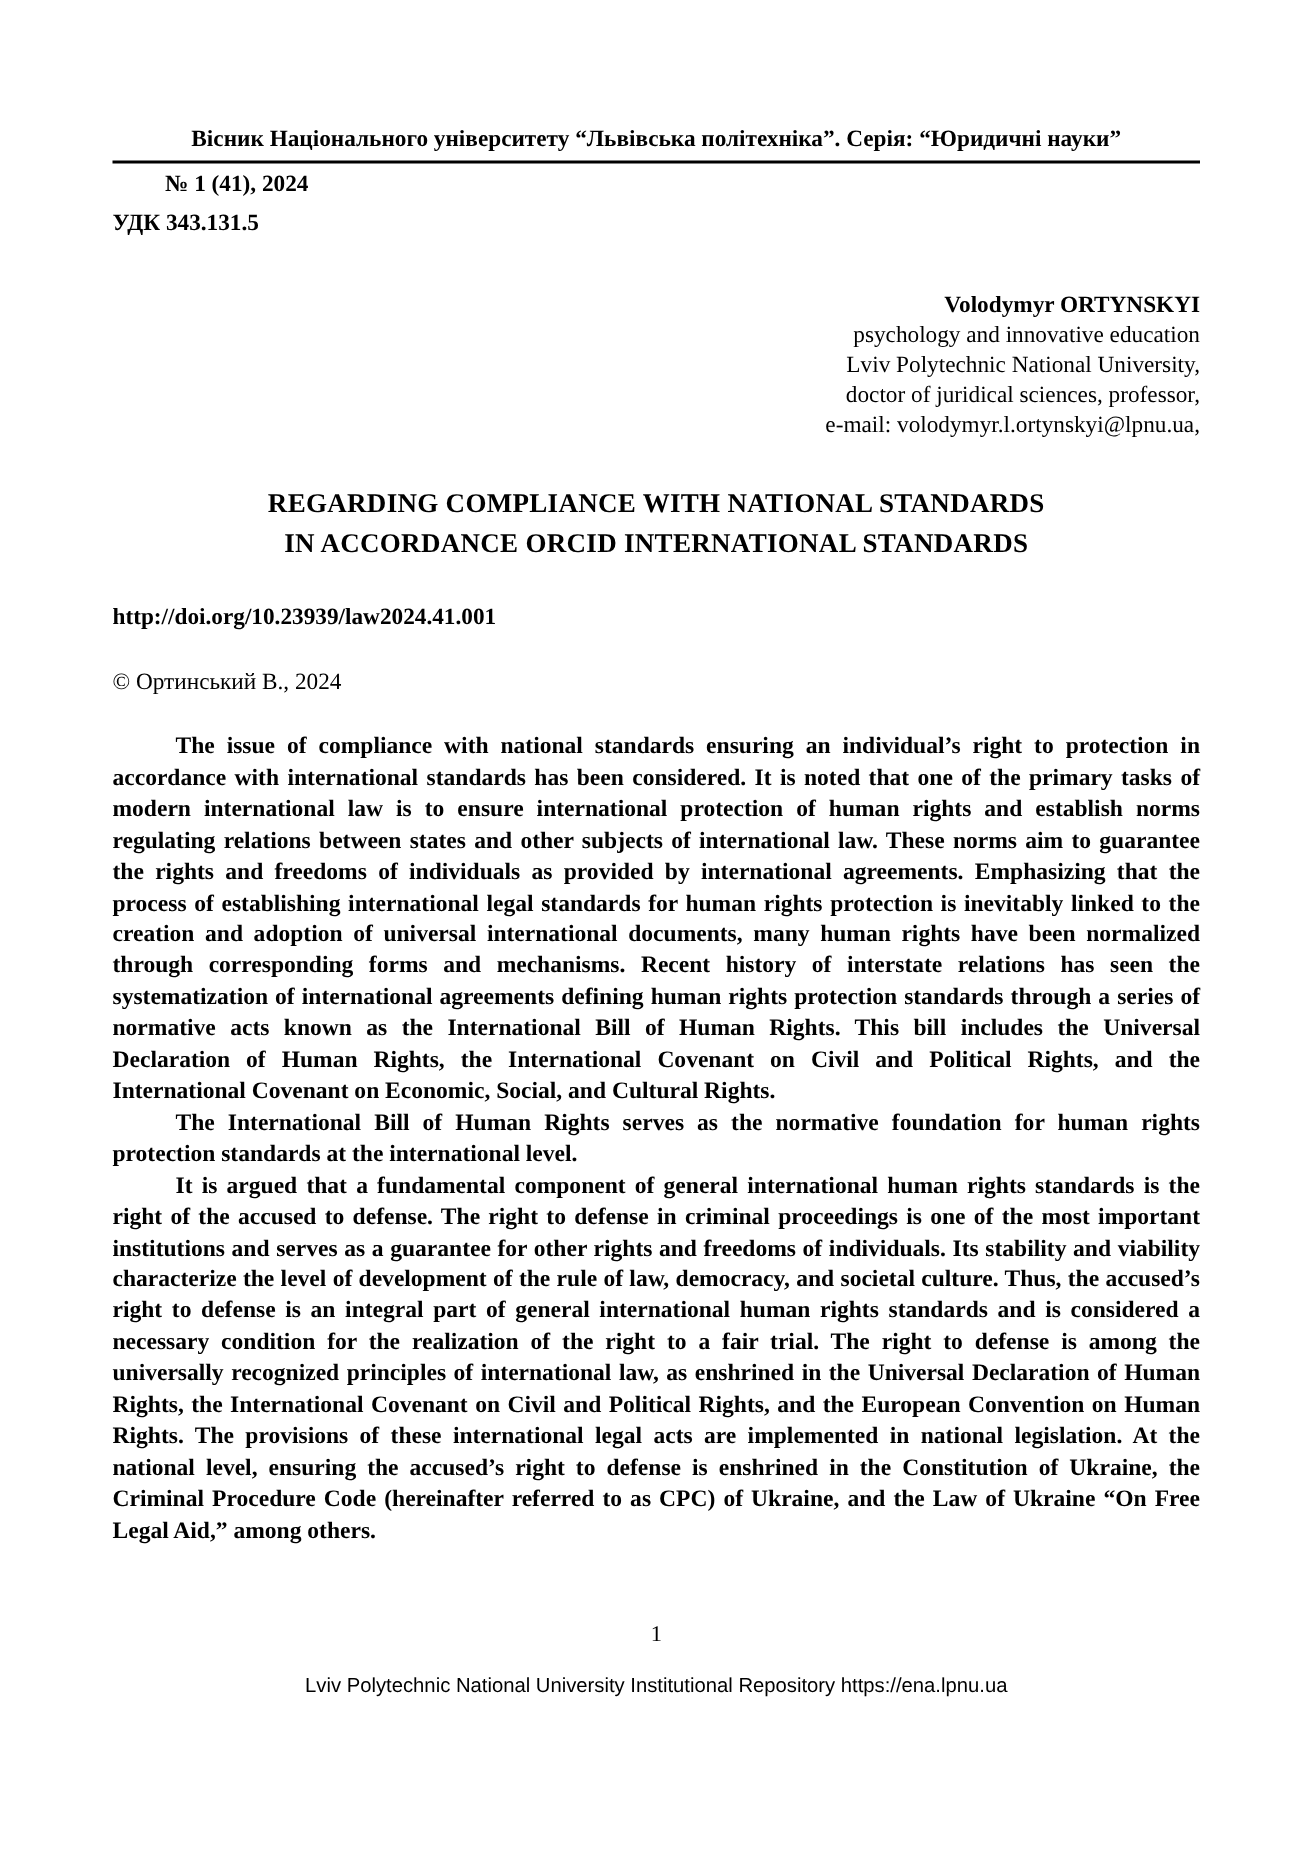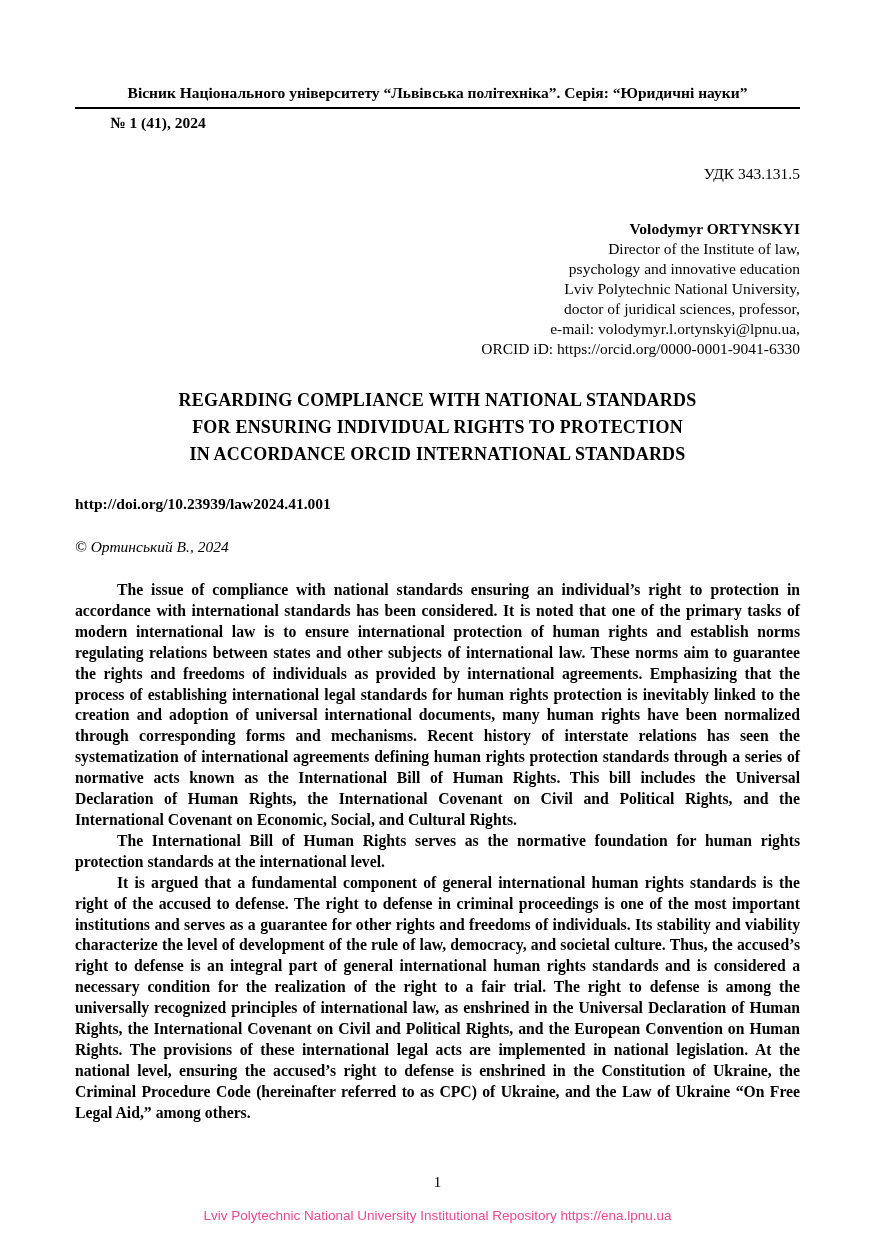--- a/index.html
+++ b/index.html
@@ -25,23 +25,23 @@
     white-space: nowrap;
   }
   .issue-line {
     font-weight: bold;
     font-size: 15.5px;
     margin-top: 5px;
     margin-left: 35px;
   }
   
   .udk {
-    margin-top: 33px;
-    text-align: right;
-    font-weight: normal;
+    margin-top: 8px;
+    text-align: left;
+    font-weight: bold;
     font-size: 15.5px;
   }
   
   .author-block {
     margin-top: 22px;
     text-align: right;
     font-size: 15.5px;
     line-height: 20px;
   }
   .author-name { font-weight: bold; margin-top: 36px; }
@@ -55,21 +55,20 @@
     letter-spacing: 0.2px;
   }
   
   .doi {
     margin-top: 27px;
     font-weight: bold;
     font-size: 15.5px;
   }
   .copyright {
     margin-top: 25px;
-    font-style: italic;
     font-size: 15.5px;
   }
   
   .abstract {
     margin-top: 24px;
     font-weight: bold;
     font-size: 15.7px;
     line-height: 20.9px;
     text-align: justify;
   }
@@ -78,48 +77,45 @@
   .page-number {
     margin-top: 50px;
     text-align: center;
     font-size: 15px;
   }
   .repo-footer {
     margin-top: 17px;
     text-align: center;
     font-family: "Liberation Sans", "DejaVu Sans", sans-serif;
     font-size: 13.5px;
-    color: #ec4899;
+    color: #000000;
   }
 </style>
 </head>
 <body>
 
 <div class="page">
 
   <header>
     <div class="journal-line">Вісник Національного університету “Львівська політехніка”. Серія: “Юридичні науки”</div>
     <div class="issue-line">№ 1 (41), 2024</div>
   </header>
 
   <div class="udk">УДК 343.131.5</div>
 
   <div class="author-block">
     <div class="author-name">Volodymyr ORTYNSKYI</div>
-    <div>Director of the Institute of law,</div>
     <div>psychology and innovative education</div>
     <div>Lviv Polytechnic National University,</div>
     <div>doctor of juridical sciences, professor,</div>
     <div>e-mail: volodymyr.l.ortynskyi@lpnu.ua,</div>
-    <div>ORCID iD: https://orcid.org/0000-0001-9041-6330</div>
   </div>
 
   <h1 class="article-title">
     <div>REGARDING COMPLIANCE WITH NATIONAL STANDARDS</div>
-    <div>FOR ENSURING INDIVIDUAL RIGHTS TO PROTECTION</div>
     <div>IN ACCORDANCE ORCID INTERNATIONAL STANDARDS</div>
   </h1>
 
   <div class="doi">http://doi.org/10.23939/law2024.41.001</div>
 
   <div class="copyright">© Ортинський В., 2024</div>
 
   <div class="abstract">
     <p>The issue of compliance with national standards ensuring an individual’s right to protection in accordance with international standards has been considered. It is noted that one of the primary tasks of modern international law is to ensure international protection of human rights and establish norms regulating relations between states and other subjects of international law. These norms aim to guarantee the rights and freedoms of individuals as provided by international agreements. Emphasizing that the process of establishing international legal standards for human rights protection is inevitably linked to the creation and adoption of universal international documents, many human rights have been normalized through corresponding forms and mechanisms. Recent history of interstate relations has seen the systematization of international agreements defining human rights protection standards through a series of normative acts known as the International Bill of Human Rights. This bill includes the Universal Declaration of Human Rights, the International Covenant on Civil and Political Rights, and the International Covenant on Economic, Social, and Cultural Rights.</p>
     <p>The International Bill of Human Rights serves as the normative foundation for human rights protection standards at the international level.</p>

